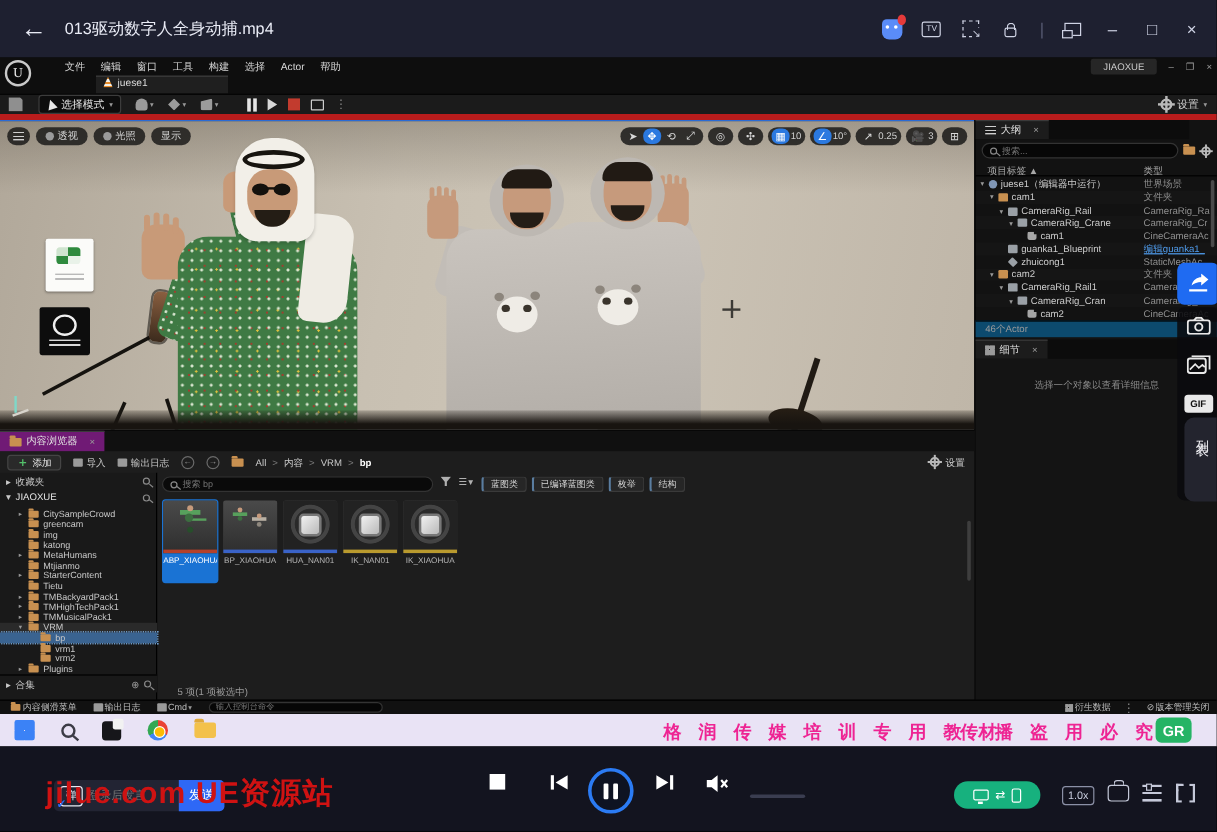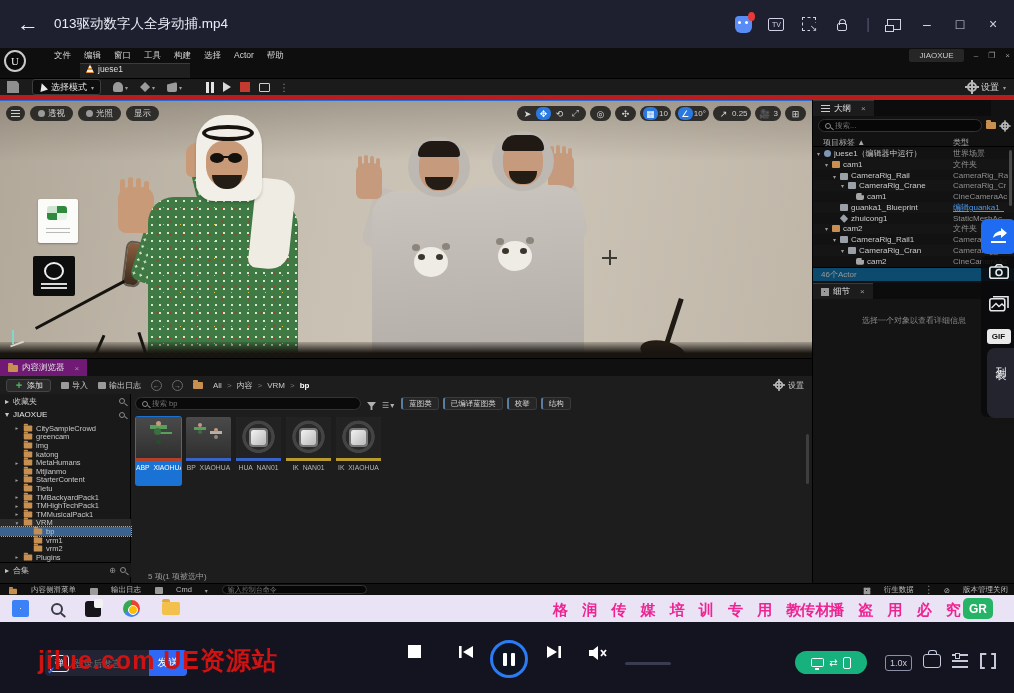--- a/index.html
+++ b/index.html
@@ -178,21 +178,21 @@
   .cb-left { position:absolute; left:0; top:35px; width:131px; height:190px; background:#191919; border-right:1px solid #000; }
   .srow { display:flex; align-items:center; height:14px; padding:0 5px; gap:4px; color:#c9c9c9; }
   .srow .sp { flex:1; }
   .tree { position:absolute; left:0; top:30px; width:131px; }
   .frow { height:8.6px; display:flex; align-items:center; gap:3px; color:#c8c8c8; font-size:7.5px; white-space:nowrap; }
   .frow .farrow { width:6px; font-size:5.5px; color:#999; text-align:center; flex:none; }
   .frow.selected { background:#3a6390; outline:1px dotted #7fb3e8; }
   .frow.open { background:#2a2a2a; }
   .collections { position:absolute; left:0; top:168px; width:131px; border-top:1px solid #000; background:#191919; }
   .cb-right { position:absolute; left:131px; top:35px; width:681px; height:190px; }
-  .cb-searchrow { position:absolute; left:4px; top:3px; display:flex; align-items:flex-end; gap:6px; width:670px; }
+  .cb-searchrow { position:absolute; left:4px; top:3px; display:flex; align-items:flex-start; gap:6px; width:670px; }
   .cb-sinput { width:226px; height:13px; background:#0a0a0a; border:1px solid #333; border-radius:7px; display:flex; align-items:center; gap:4px; padding:0 6px; }
   .funnel { width:9px; height:8px; background:#b0b0b0; clip-path:polygon(0 0,100% 0,60% 55%,60% 100%,40% 100%,40% 55%); }
   .sortico { color:#b0b0b0; font-size:8px; letter-spacing:1px; }
   .chips { display:flex; gap:4px; }
   .chip { height:13px; background:#262626; border:1px solid #3a3a3a; border-left:2px solid #5a7da0; border-radius:3px; color:#d5d5d5; display:flex; align-items:center; padding:0 6px; font-size:7.5px; }
   .assets { position:absolute; left:4px; top:22px; display:flex; gap:3px; }
   .tile { width:47px; height:70px; border-radius:3px; padding:1px; }
   .tile.selected { background:#1a73d4; }
   .thumb { width:45px; height:44px; background:#383838; border-radius:2px 2px 0 0; position:relative; overflow:hidden; }
   .stripe { position:absolute; left:0; bottom:0; width:100%; height:3px; }
@@ -207,21 +207,21 @@
   .a-char::after { content:""; position:absolute; left:20px; top:4px; width:5px; height:5px; border-radius:50%; background:#c69a7c; box-shadow:-1px 8px 0 1px #3c6e40,0 18px 0 0px #274e2b; }
   .a-char2 { background:linear-gradient(180deg,#4a4a4a,#2e2e2e); }
   .a-char2::before { content:""; position:absolute; left:8px; top:10px; width:12px; height:3px; background:#57a05c; box-shadow:16px 4px 0 0 #b8b0a4; }
   .a-char2::after { content:""; position:absolute; left:12px; top:6px; width:4px; height:4px; border-radius:50%; background:#c69a7c; box-shadow:16px 5px 0 0 #c69a7c,0 7px 0 0 #3c6e40,16px 12px 0 0 #8f887e; }
   .a-cube { background:radial-gradient(circle at 50% 45%, #2a2a2a 38%, #444 40% 48%, #222 50%); }
   .a-cube::before { content:""; position:absolute; left:15px; top:13px; width:15px; height:15px; background:linear-gradient(135deg,#f2f2f2 ,#b9b9b9); border-radius:2px; box-shadow:0 0 0 2px #777; }
   .cb-status { position:absolute; left:148px; top:212px; color:#9a9a9a; }
   .cbscroll { position:absolute; right:3px; top:40px; width:3px; height:50px; background:#3e3e3e; border-radius:2px; }
   
   .ue-status { position:absolute; left:0; top:535px; width:1014px; height:12px; background:#111; border-top:1px solid #000; display:flex; align-items:center; gap:14px; padding-left:8px; color:#bcbcbc; font-size:7.5px; }
-  .st-item { display:flex; align-items:flex-end; gap:13px; }
+  .st-item { display:flex; align-items:center; gap:1px; }
   .st-ico { width:8px; height:7px; background:#9a9a9a; border-radius:1px; }
   .console { width:145px; height:9px; background:#060606; border:1px solid #333; border-radius:5px; display:flex; align-items:center; padding:0 5px; }
   .console input { background:transparent; border:none; outline:none; color:#888; font-size:7px; width:100%; font-family:inherit; }
   .st-right { position:absolute; right:6px; display:flex; align-items:center; gap:10px; }
   
   .capbar { position:absolute; left:981px; top:219px; width:35px; z-index:40; }
   .capshare { width:35px; height:35px; background:#1f6bf2; border-radius:6px; display:flex; align-items:center; justify-content:center; }
   .capcol { margin-top:2px; width:35px; background:rgba(10,10,14,.88); border-radius:6px; padding:8px 0; display:flex; flex-direction:column; align-items:center; gap:17px; }
   .gifbadge { width:24px; height:15px; background:#e9e9e9; border-radius:3px; color:#111; font-weight:bold; font-size:8px; display:flex; align-items:center; justify-content:center; }
   

